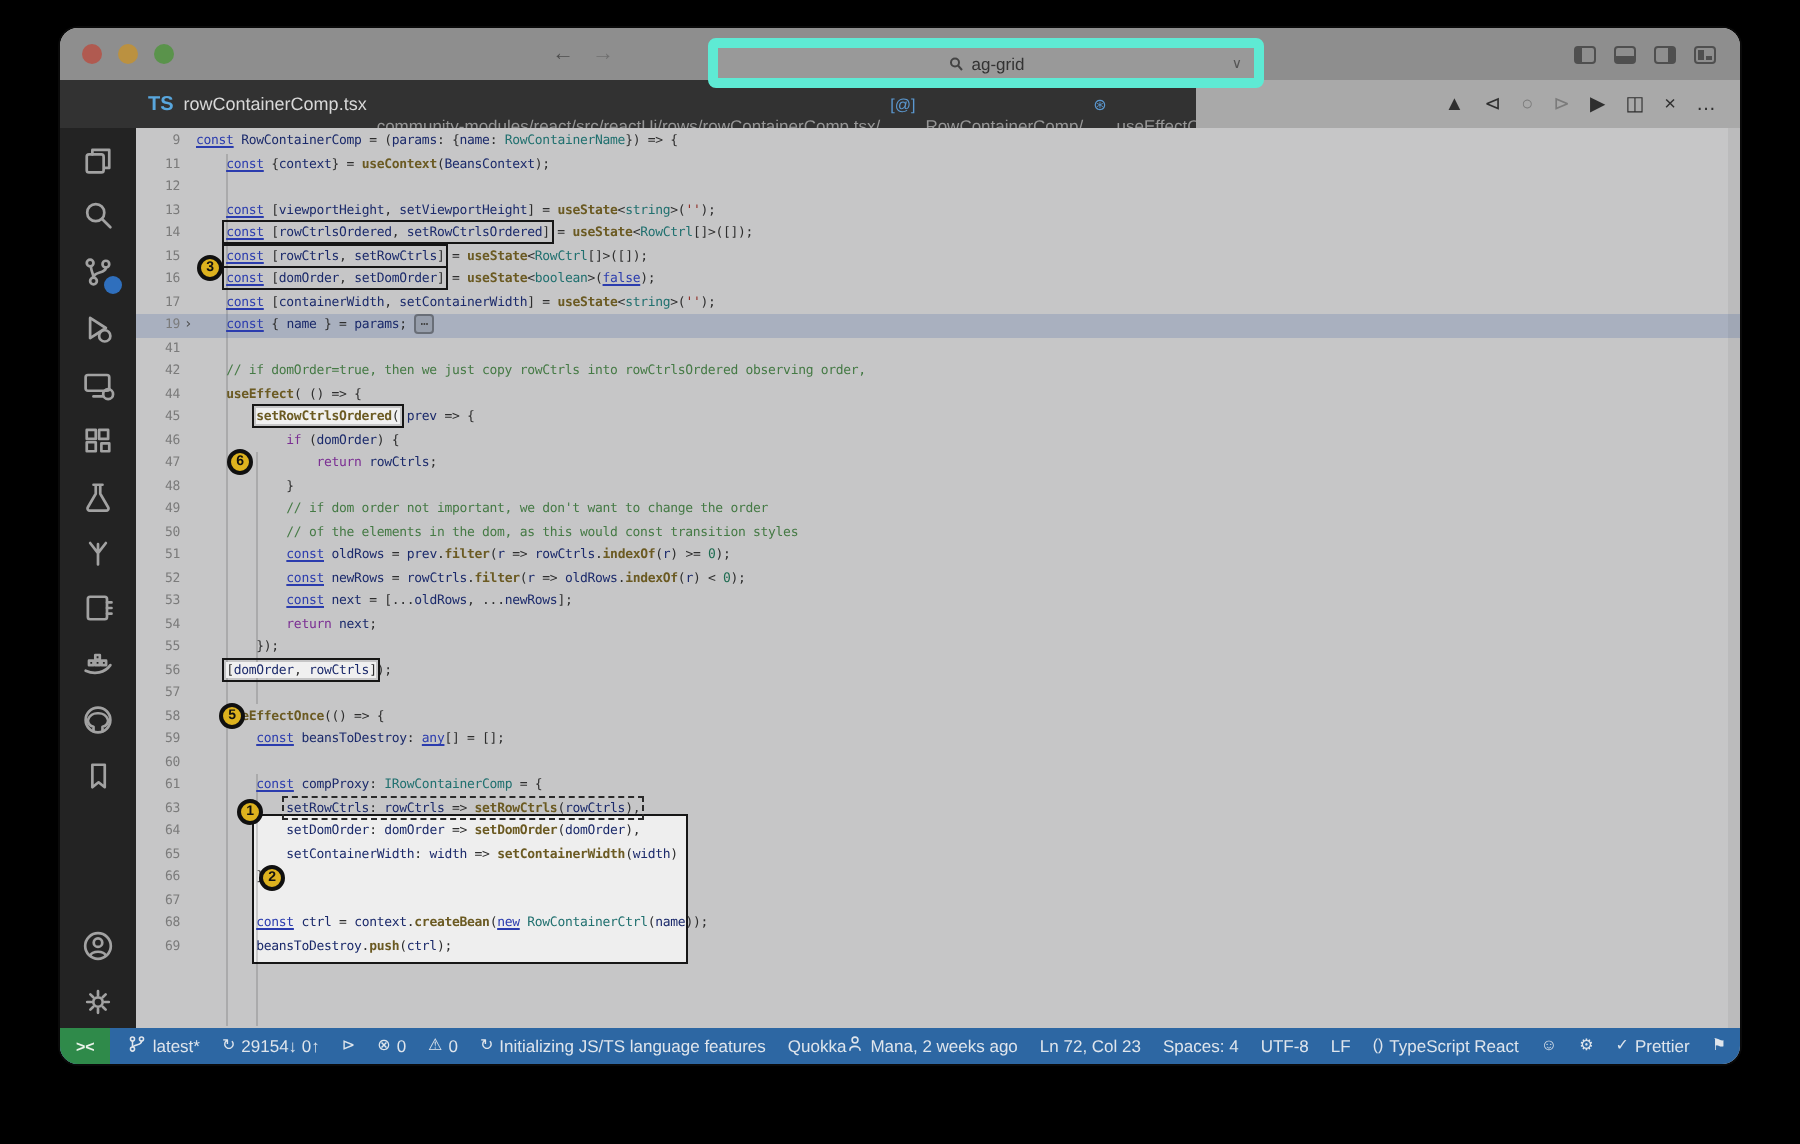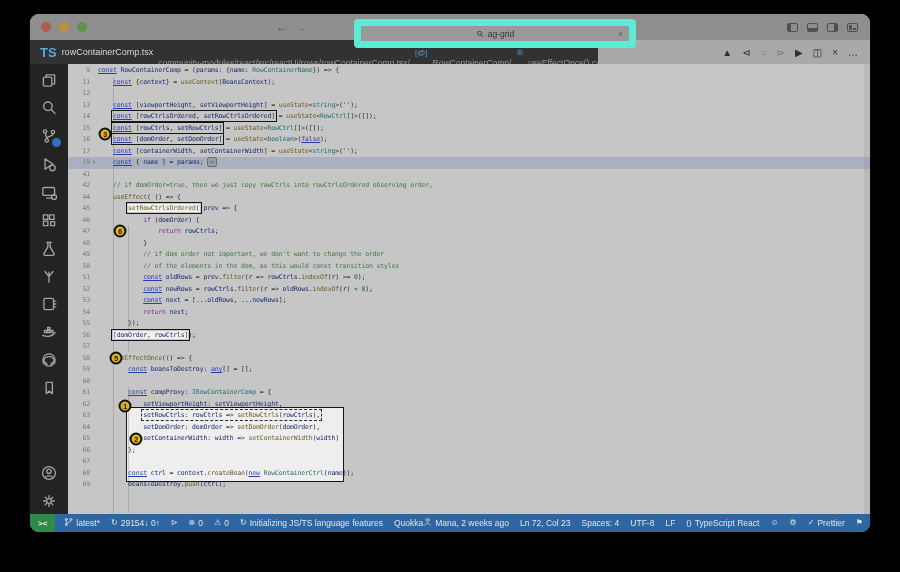--- a/index.html
+++ b/index.html
@@ -8,35 +8,35 @@
     overflow:hidden;background:#c6c6c7;box-shadow:0 0 0 1px #0a0a0a;}
   
   .titlebar{height:26px;background:#8e8e8e;position:relative;display:flex;align-items:center;}
   .lights{display:flex;gap:8px;padding-left:11px;}
   .light{width:10px;height:10px;border-radius:50%;}
   .light.r{background:#b05a50;} .light.y{background:#bb9140;} .light.g{background:#5a934b;}
   .navarrows{position:absolute;left:246px;top:0;height:26px;display:flex;gap:9px;align-items:center;
     color:#4e4e4e;font-size:11px;}
   .navarrows .dim{color:#6f6f6f;}
   .searchbox{position:absolute;left:324px;top:5px;width:268px;height:15px;background:#999999;
-    border:7px solid #5eead4;border-radius:4px;display:flex;align-items:center;justify-content:center;
+    border:5px solid #5eead4;border-radius:4px;display:flex;align-items:center;justify-content:center;
     gap:4px;font-size:8.5px;color:#333;}
   .searchbox .chev{position:absolute;right:6px;color:#555;font-size:7px;}
   .win-controls{position:absolute;right:12px;display:flex;gap:9px;align-items:center;}
   .wc{width:11px;height:9px;border:1px solid #4f4f4f;border-radius:2px;position:relative;box-sizing:border-box;}
   .wc.left::before{content:"";position:absolute;left:0;top:0;bottom:0;width:3px;background:#4f4f4f;}
   .wc.bottom::before{content:"";position:absolute;left:0;right:0;bottom:0;height:3px;background:#4f4f4f;}
   .wc.right::before{content:"";position:absolute;right:0;top:0;bottom:0;width:3px;background:#4f4f4f;}
   .wc.grid::before{content:"";position:absolute;left:1px;top:1px;width:3px;height:5px;background:#4f4f4f;}
   .wc.grid::after{content:"";position:absolute;right:1px;bottom:1px;width:3px;height:2px;background:#4f4f4f;}
   
   .tabstrip{height:24px;background:#a9a9a9;display:flex;align-items:stretch;}
   .tab{background:#323232;width:548px;display:flex;align-items:center;gap:5px;padding:0 10px;
     white-space:nowrap;overflow:hidden;}
-  .ts-badge{color:#58a6dd;font-weight:bold;font-size:13px;}
+  .ts-badge{color:#58a6dd;font-weight:bold;font-size:10px;margin-left:34px;}
   .tab-filename{color:#d8d8d8;font-size:9px;}
   .tab-path{color:#979797;font-size:8.5px;margin-top:22px;}
   .crumb-ic{color:#5b98d0;font-size:8px;}
   .strip-actions{margin-left:auto;display:flex;align-items:center;gap:10px;padding-right:12px;
     color:#2f2f2f;font-size:10px;}
   .strip-actions .dim{color:#7b7b7b;}
   
   .main{display:flex;height:450px;}
   .activitybar{width:38px;background:#232323;display:flex;flex-direction:column;align-items:center;
     padding-top:7px;gap:10px;flex:none;}
@@ -49,21 +49,21 @@
   
   .editor{position:relative;flex:1;background:#c6c6c7;overflow:hidden;
     font-family:"DejaVu Sans Mono",monospace;font-size:6.5px;letter-spacing:-0.15px;
     line-height:11.5px;color:#222;}
   #code-lines{position:relative;z-index:1;padding-top:1px;}
   .line{display:flex;height:11.5px;white-space:pre;}
   .line.current{background:rgba(70,100,165,0.22);}
   .gut{width:22px;text-align:right;color:#7b7b7b;flex:none;}
   .fold-col{width:8px;text-align:center;color:#4a4a4a;flex:none;font-size:7px;}
   .codeln{flex:none;}
-  .tk-k{color:#2b3cae;text-decoration:underline;} .tk-kc{color:#7b2f93;} .tk-v{color:#1b2a6b;} .tk-f{color:#6b5a22;}
+  .tk-k{color:#2b3cae;text-decoration:underline;} .tk-kc{color:#7b2f93;} .tk-v{color:#1b2a6b;} .tk-f{color:#6b5a22;font-weight:bold;}
   .tk-t{color:#20706f;} .tk-s{color:#8f2b24;} .tk-c{color:#457a45;} .tk-n{color:#1d6b50;}
   .tk-p{color:#2e2e2e;}
   .tk-fold{background:rgba(0,0,0,0.10);border:1px solid rgba(0,0,0,0.3);border-radius:2px;
     padding:0 2px;color:#444;}
   .wrap-b1{outline:1px solid #161616;outline-offset:1px;}
   .wrap-wb{background:#f0f0f0;outline:1px solid #161616;outline-offset:1px;}
   .wrap-db{outline:1px dashed #2a2a2a;outline-offset:1px;}
   .whitebox{position:absolute;background:#eeeeee;border:1px solid #161616;z-index:0;}
   .badge{position:absolute;z-index:3;width:13px;height:13px;border-radius:50%;background:#ddb21e;
     border:2px solid #101010;color:#101010;font:bold 7px "Liberation Sans",sans-serif;
@@ -228,21 +228,20 @@
           <div class="line"><span class="gut">52</span><span class="fold-col"></span><span class="codeln"><span class="tk-p">            </span><span class="tk-k">const</span><span class="tk-p"> </span><span class="tk-v">newRows</span><span class="tk-p"> = </span><span class="tk-v">rowCtrls</span><span class="tk-p">.</span><span class="tk-f">filter</span><span class="tk-p">(</span><span class="tk-v">r</span><span class="tk-p"> =&gt; </span><span class="tk-v">oldRows</span><span class="tk-p">.</span><span class="tk-f">indexOf</span><span class="tk-p">(</span><span class="tk-v">r</span><span class="tk-p">) &lt; </span><span class="tk-n">0</span><span class="tk-p">);</span></span></div>
           <div class="line"><span class="gut">53</span><span class="fold-col"></span><span class="codeln"><span class="tk-p">            </span><span class="tk-k">const</span><span class="tk-p"> </span><span class="tk-v">next</span><span class="tk-p"> = [...</span><span class="tk-v">oldRows</span><span class="tk-p">, ...</span><span class="tk-v">newRows</span><span class="tk-p">];</span></span></div>
           <div class="line"><span class="gut">54</span><span class="fold-col"></span><span class="codeln"><span class="tk-p">            </span><span class="tk-kc">return</span><span class="tk-p"> </span><span class="tk-v">next</span><span class="tk-p">;</span></span></div>
           <div class="line"><span class="gut">55</span><span class="fold-col"></span><span class="codeln"><span class="tk-p">        });</span></span></div>
           <div class="line"><span class="gut">56</span><span class="fold-col"></span><span class="codeln"><span class="tk-p">    </span><span class="wrap-wb"><span class="tk-p">[</span><span class="tk-v">domOrder</span><span class="tk-p">, </span><span class="tk-v">rowCtrls</span><span class="tk-p">]</span></span><span class="tk-p">);</span></span></div>
           <div class="line"><span class="gut">57</span><span class="fold-col"></span><span class="codeln"></span></div>
           <div class="line"><span class="gut">58</span><span class="fold-col"></span><span class="codeln"><span class="tk-p">    </span><span class="tk-f">useEffectOnce</span><span class="tk-p">(() =&gt; {</span></span></div>
           <div class="line"><span class="gut">59</span><span class="fold-col"></span><span class="codeln"><span class="tk-p">        </span><span class="tk-k">const</span><span class="tk-p"> </span><span class="tk-v">beansToDestroy</span><span class="tk-p">: </span><span class="tk-k">any</span><span class="tk-p">[] = [];</span></span></div>
           <div class="line"><span class="gut">60</span><span class="fold-col"></span><span class="codeln"></span></div>
           <div class="line"><span class="gut">61</span><span class="fold-col"></span><span class="codeln"><span class="tk-p">        </span><span class="tk-k">const</span><span class="tk-p"> </span><span class="tk-v">compProxy</span><span class="tk-p">: </span><span class="tk-t">IRowContainerComp</span><span class="tk-p"> = {</span></span></div>
-          <div class="line"><span class="gut">62</span><span class="fold-col"></span><span class="codeln"><span class="tk-p">            </span><span class="tk-v">setViewportHeight</span><span class="tk-p">: </span><span class="tk-v">setViewportHeight</span><span class="tk-p">,</span></span></div>
           <div class="line"><span class="gut">63</span><span class="fold-col"></span><span class="codeln"><span class="tk-p">            </span><span class="wrap-db"><span class="tk-v">setRowCtrls</span><span class="tk-p">: </span><span class="tk-v">rowCtrls</span><span class="tk-p"> =&gt; </span><span class="tk-f">setRowCtrls</span><span class="tk-p">(</span><span class="tk-v">rowCtrls</span><span class="tk-p">),</span></span></span></div>
           <div class="line"><span class="gut">64</span><span class="fold-col"></span><span class="codeln"><span class="tk-p">            </span><span class="tk-v">setDomOrder</span><span class="tk-p">: </span><span class="tk-v">domOrder</span><span class="tk-p"> =&gt; </span><span class="tk-f">setDomOrder</span><span class="tk-p">(</span><span class="tk-v">domOrder</span><span class="tk-p">),</span></span></div>
           <div class="line"><span class="gut">65</span><span class="fold-col"></span><span class="codeln"><span class="tk-p">            </span><span class="tk-v">setContainerWidth</span><span class="tk-p">: </span><span class="tk-v">width</span><span class="tk-p"> =&gt; </span><span class="tk-f">setContainerWidth</span><span class="tk-p">(</span><span class="tk-v">width</span><span class="tk-p">)</span></span></div>
           <div class="line"><span class="gut">66</span><span class="fold-col"></span><span class="codeln"><span class="tk-p">        };</span></span></div>
           <div class="line"><span class="gut">67</span><span class="fold-col"></span><span class="codeln"></span></div>
           <div class="line"><span class="gut">68</span><span class="fold-col"></span><span class="codeln"><span class="tk-p">        </span><span class="tk-k">const</span><span class="tk-p"> </span><span class="tk-v">ctrl</span><span class="tk-p"> = </span><span class="tk-v">context</span><span class="tk-p">.</span><span class="tk-f">createBean</span><span class="tk-p">(</span><span class="tk-k">new</span><span class="tk-p"> </span><span class="tk-t">RowContainerCtrl</span><span class="tk-p">(</span><span class="tk-v">name</span><span class="tk-p">));</span></span></div>
           <div class="line"><span class="gut">69</span><span class="fold-col"></span><span class="codeln"><span class="tk-p">        </span><span class="tk-v">beansToDestroy</span><span class="tk-p">.</span><span class="tk-f">push</span><span class="tk-p">(</span><span class="tk-v">ctrl</span><span class="tk-p">);</span></span></div>
         </div>
       <div id="badge-layer">
           <div class="badge" style="left: 37px; top: 70px;">3</div>

